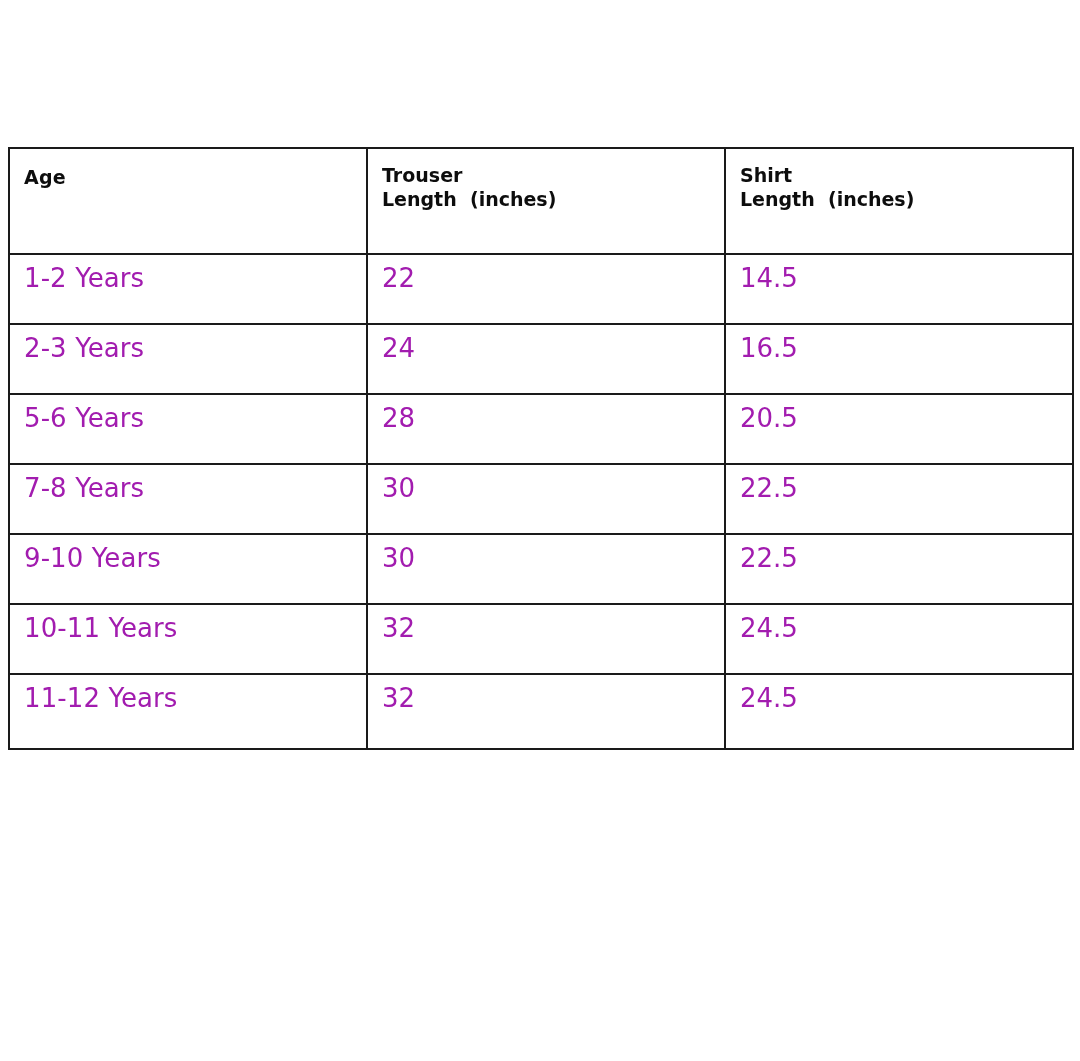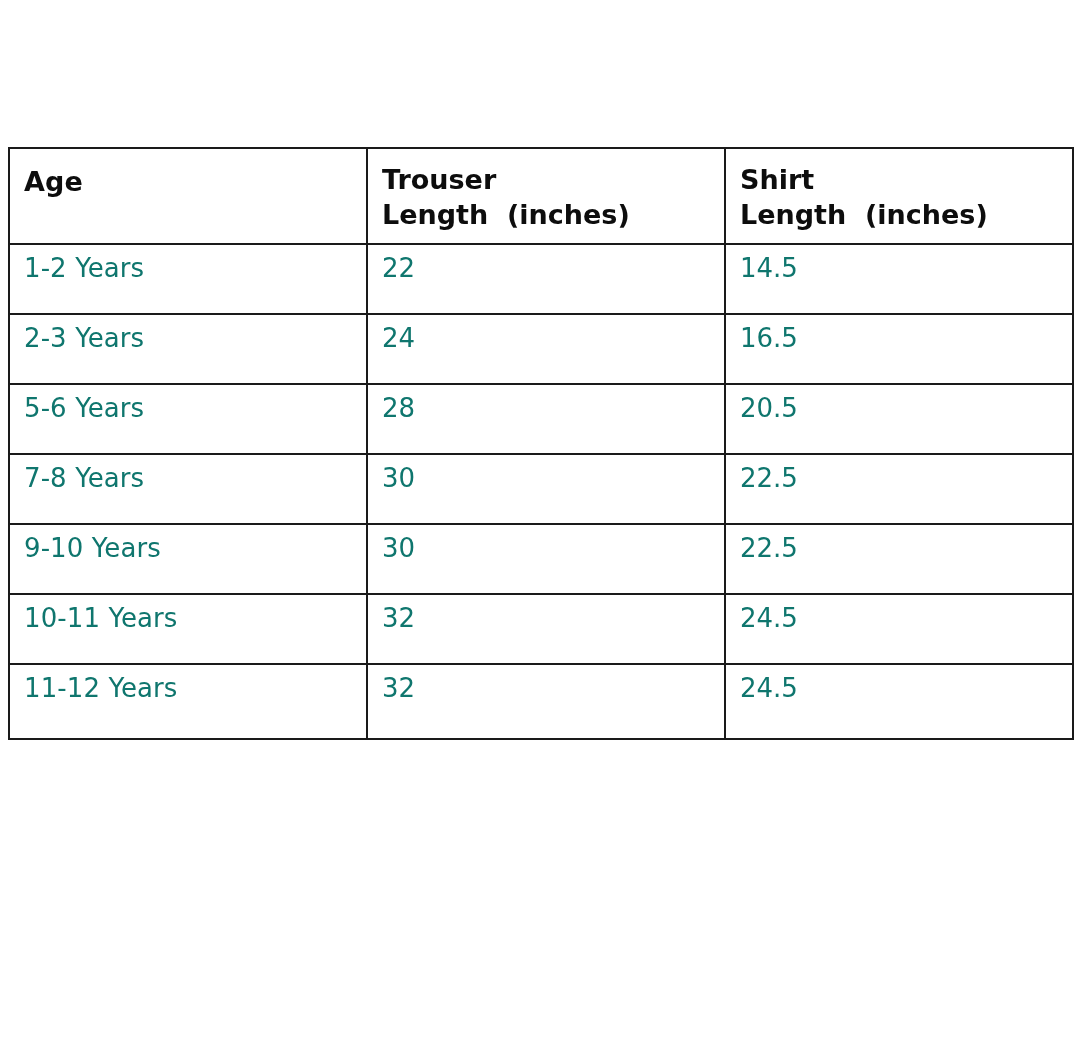--- a/index.html
+++ b/index.html
@@ -39,24 +39,24 @@
   table.size-chart th,
   table.size-chart td {
     border: 2px solid #1a1a1a;
     vertical-align: top;
     text-align: left;
     padding: 8px 12px 10px 14px;
     background: #ffffff;
   }
   table.size-chart thead th {
     padding-top: 14px;
-    padding-bottom: 0;
+    padding-bottom: 10px;
     height: 80px;
     font-weight: bold;
-    font-size: 27px;
+    font-size: 19px;
     line-height: 1.28;
     color: #0d0d0d;
   }
   th.head-age {
     font-size: 36px;
     font-weight: bold;
     vertical-align: top;
     letter-spacing: 0.2px;
   }
   th.head-age .label-line {
@@ -64,21 +64,21 @@
     margin-top: 2px;
   }
   th .label-line {
     display: block;
     white-space: pre;
   }
   table.size-chart tbody td {
     font-size: 26px;
     line-height: 1.2;
     height: 50px;
-    color: #0f766e;
+    color: #a21caf;
     font-weight: 400;
   }
   td.age-cell {
     letter-spacing: 0.1px;
   }
   
   table.size-chart tbody tr:last-child td {
     padding-bottom: 15px;
   }
 </style>

